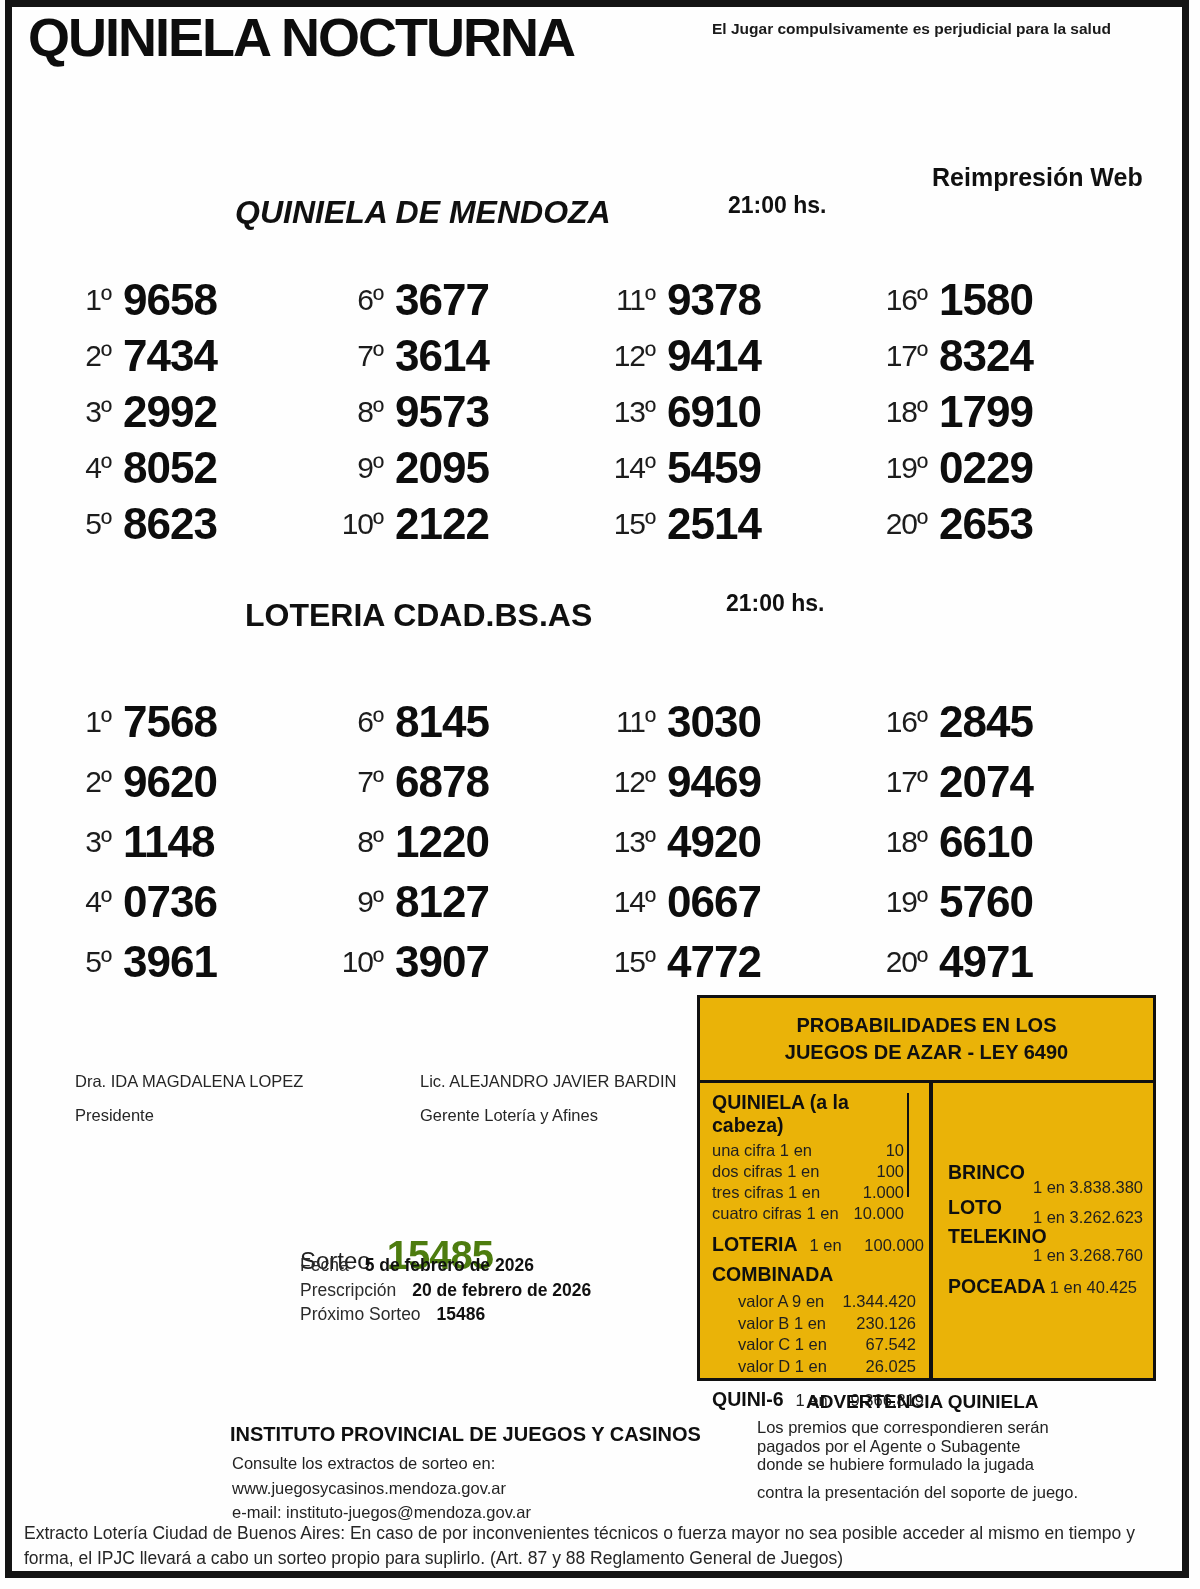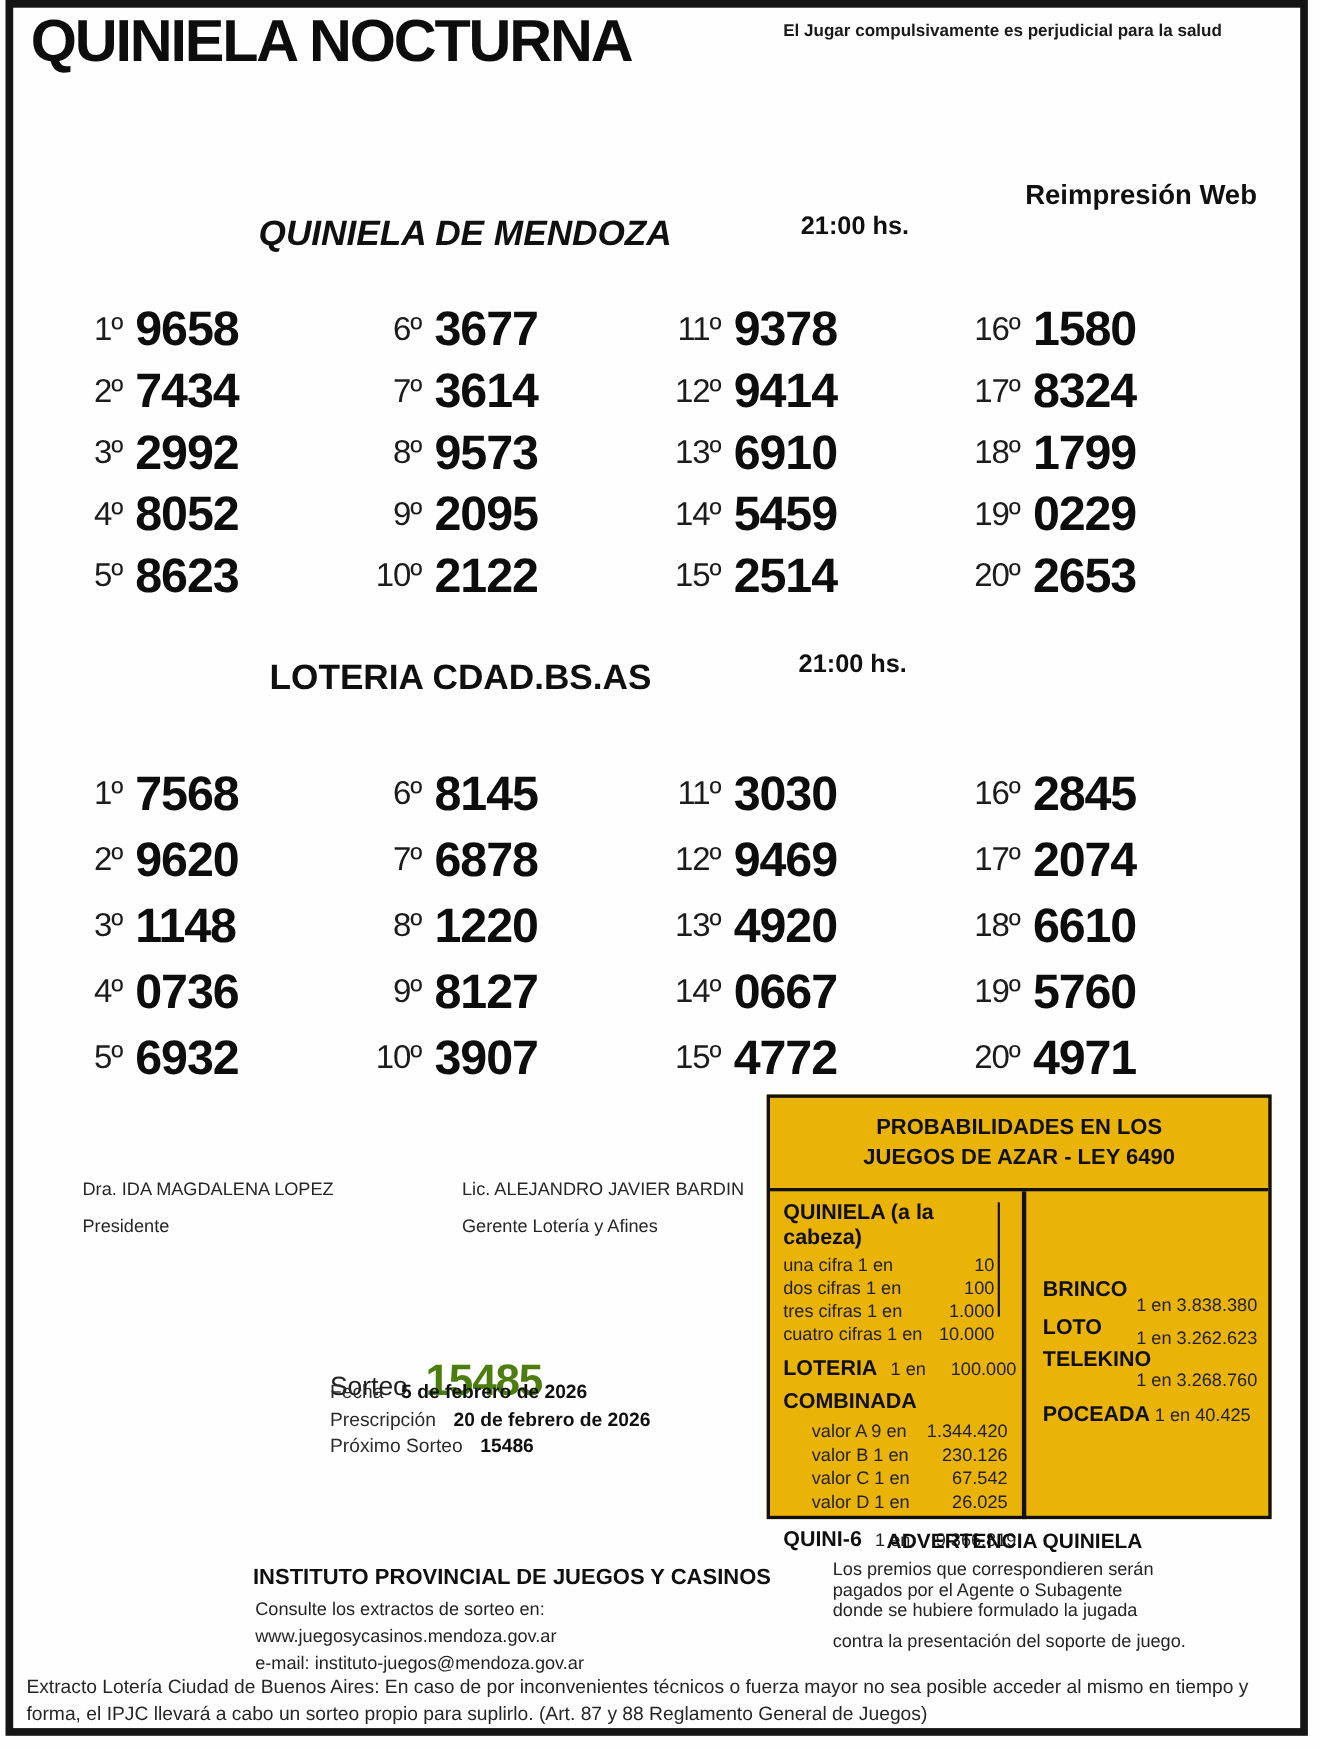--- a/index.html
+++ b/index.html
@@ -240,21 +240,21 @@
     <span class="res-num">1148</span>
   </div>
 
   <div class="res-row">
     <span class="res-pos">4º</span>
     <span class="res-num">0736</span>
   </div>
 
   <div class="res-row">
     <span class="res-pos">5º</span>
-    <span class="res-num">6932</span>
+    <span class="res-num">3961</span>
   </div>
 </div>
       <div class="res-col">
   <div class="res-row">
     <span class="res-pos">6º</span>
     <span class="res-num">8145</span>
   </div>
 
   <div class="res-row">
     <span class="res-pos">7º</span>

